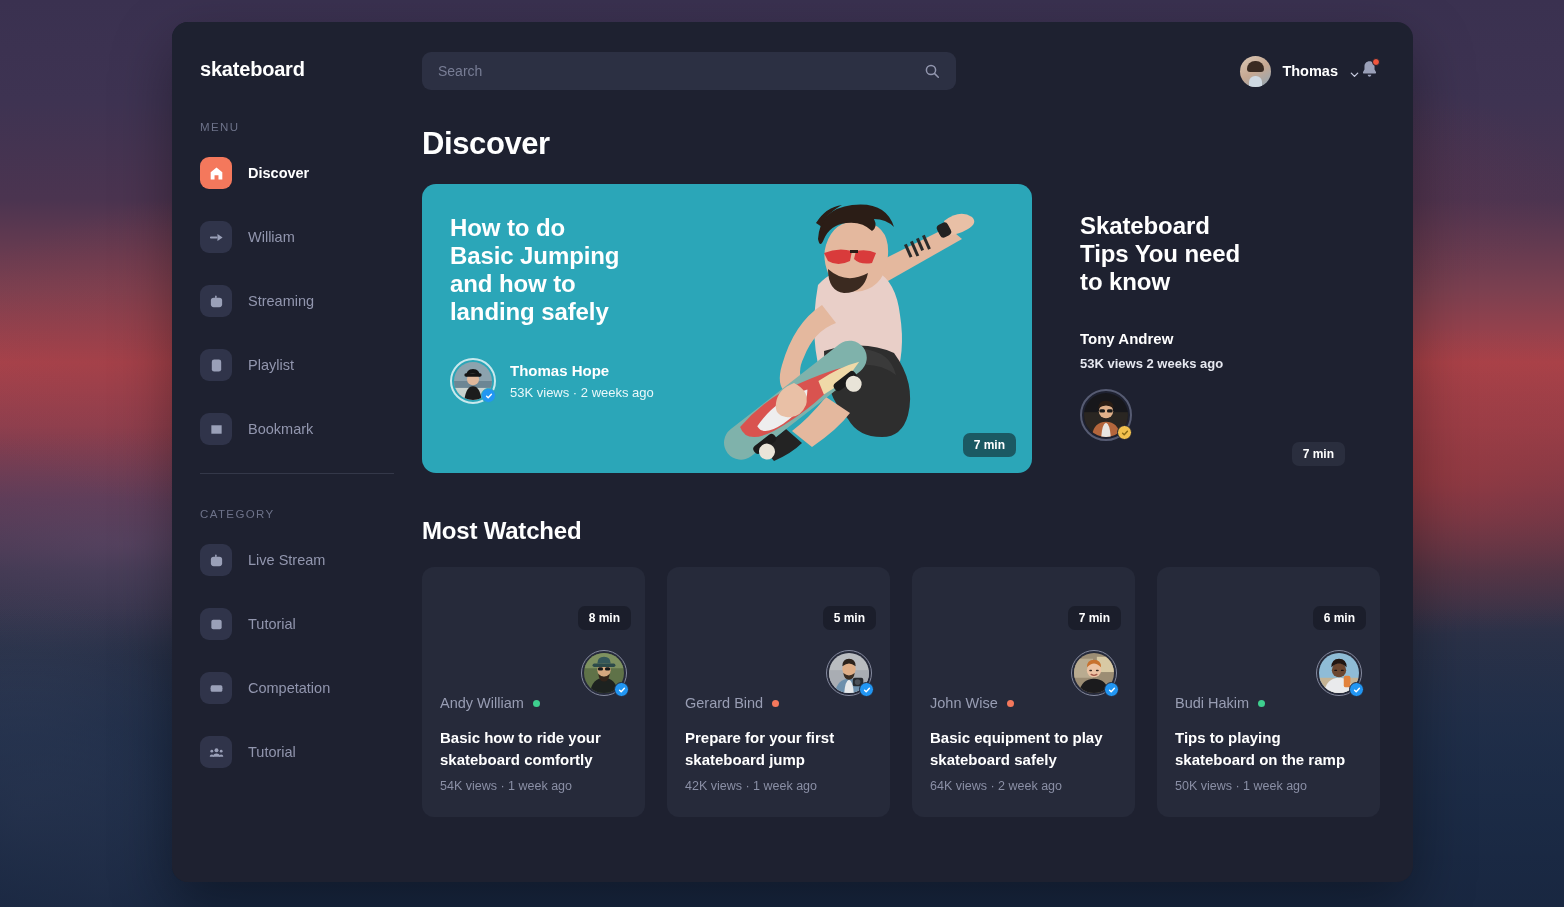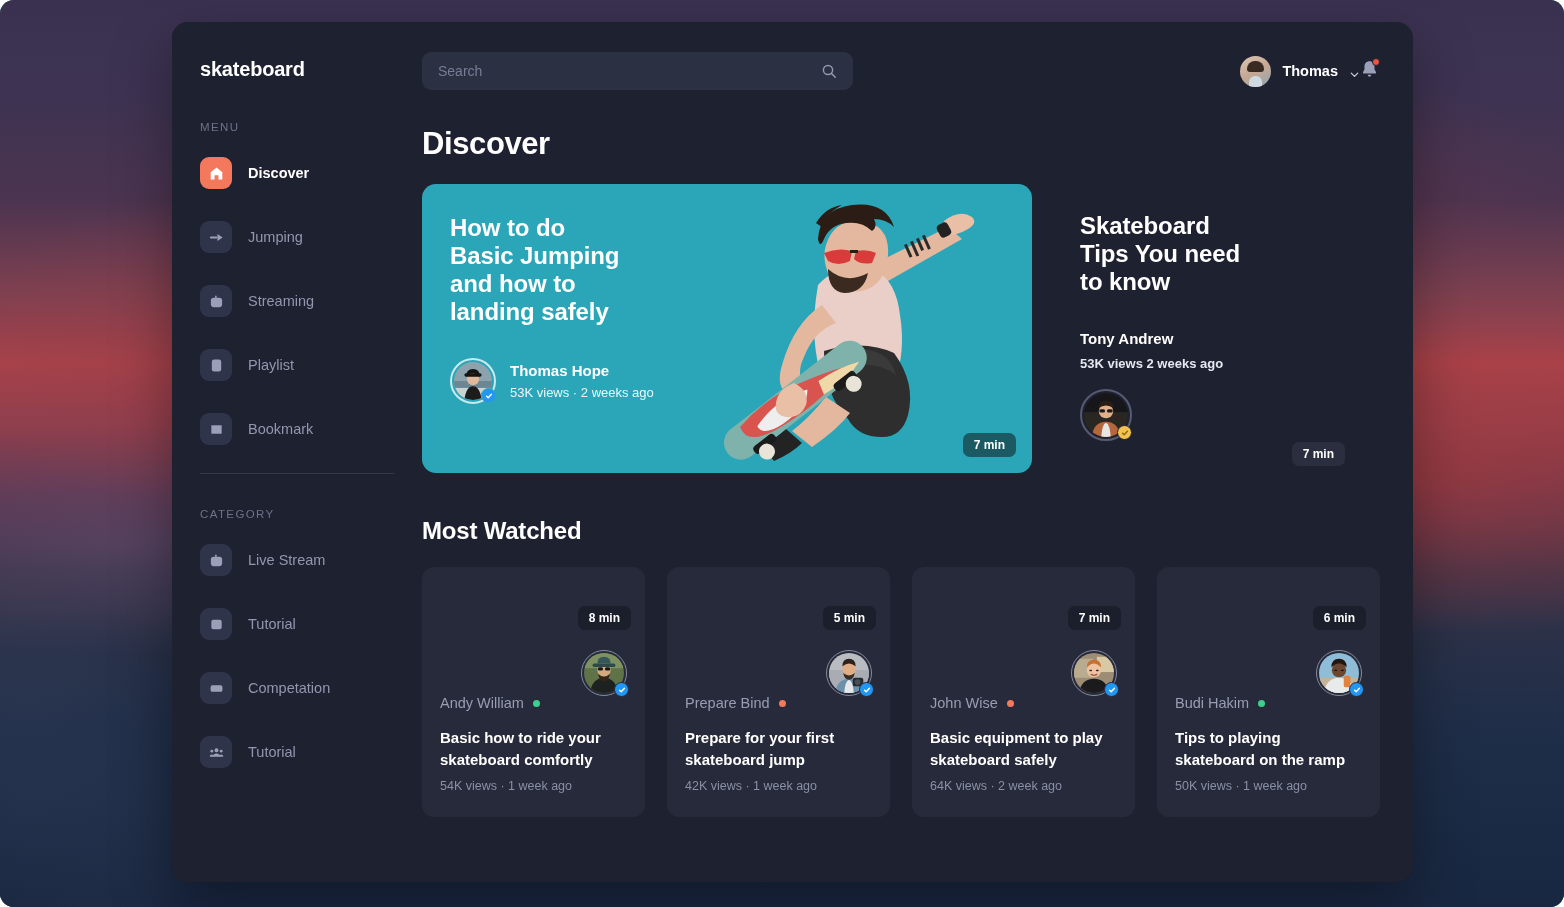--- a/index.html
+++ b/index.html
@@ -11,21 +11,20 @@
     font-family: "Liberation Sans", sans-serif;
   }
 
   
   #bg-wrap {
     position: relative;
     width: 1564px;
     height: 907px;
     background: #0f766e;
     overflow: hidden;
-    border-radius: 14px;
   }
   #bg-sky {
     position: absolute;
     inset: 0;
     background:
       radial-gradient(ellipse 700px 260px at 26% 39%, rgba(150,60,70,0.55) 0%, rgba(150,60,70,0) 70%),
       radial-gradient(ellipse 620px 200px at 72% 21%, rgba(120,55,75,0.45) 0%, rgba(120,55,75,0) 72%),
       radial-gradient(ellipse 900px 220px at 88% 53%, rgba(178,58,55,0.60) 0%, rgba(178,58,55,0) 70%),
       radial-gradient(ellipse 500px 150px at 8%  60%, rgba(110,90,130,0.35) 0%, rgba(110,90,130,0) 75%),
       linear-gradient(to bottom,
@@ -140,21 +139,21 @@
     min-width: 0;
   }
   .topbar {
     display: flex;
     align-items: center;
     height: 38px;
     margin-bottom: 36px;
   }
   .search-box {
     position: relative;
-    width: 431px;
+    width: 534px;
     height: 38px;
     background: #2c3043;
     border-radius: 9px;
     display: flex;
     align-items: center;
   }
   .search-box input {
     width: 100%;
     height: 100%;
     background: transparent;
@@ -457,21 +456,21 @@
           </span>
           <span class="nav-label">Discover</span>
         </li>
         <li class="nav-item">
           <span class="nav-icon">
             <svg viewBox="0 0 16 16">
                 <rect x="1" y="7" width="8" height="2" rx="1"></rect>
                 <path d="M9 4.2 14.5 8 9 11.8z"></path>
               </svg>
           </span>
-          <span class="nav-label">Jumping</span>
+          <span class="nav-label">William</span>
         </li>
         <li class="nav-item">
           <span class="nav-icon">
             <svg viewBox="0 0 16 16">
                 <rect x="2" y="4" width="12" height="10" rx="3"></rect>
                 <rect x="6.5" y="1.5" width="1.6" height="3" rx="0.8"></rect>
                 <circle cx="8" cy="8.5" r="2.2" fill="#30344a"></circle>
               </svg>
           </span>
           <span class="nav-label">Streaming</span>
@@ -755,21 +754,21 @@
                 <circle cx="30" cy="30.5" r="3" fill="#4a4f57"></circle>
               </svg>
             </div>
             <span class="badge-check">
               <svg viewBox="0 0 10 10" fill="none" stroke="#fff" stroke-width="1.8" stroke-linecap="round" stroke-linejoin="round">
                   <path d="M2 5.2 4 7.2 8 2.8"></path>
                 </svg>
             </span>
           </div>
           <div class="vcard-author">
-            <span>Prepare Bind</span>
+            <span>Gerard Bind</span>
             <span class="status-dot" style="background:#f4785c"></span>
           </div>
           <div class="vcard-title">Prepare for your first
 skateboard jump</div>
           <div class="vcard-stats">42K views  ·  1 week ago</div>
         </div>
 
         <div class="vcard">
           <span class="time-badge">7 min</span>
           <div class="vcard-avatar">

